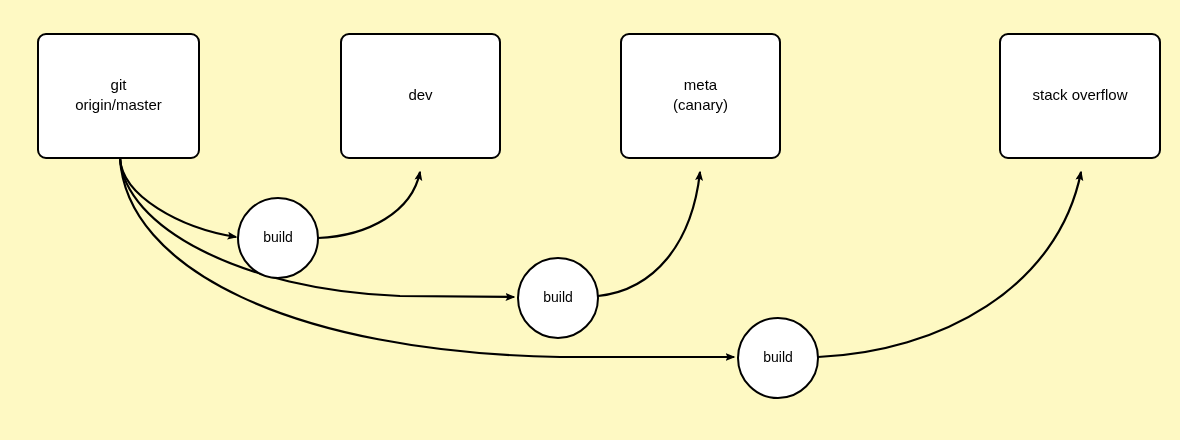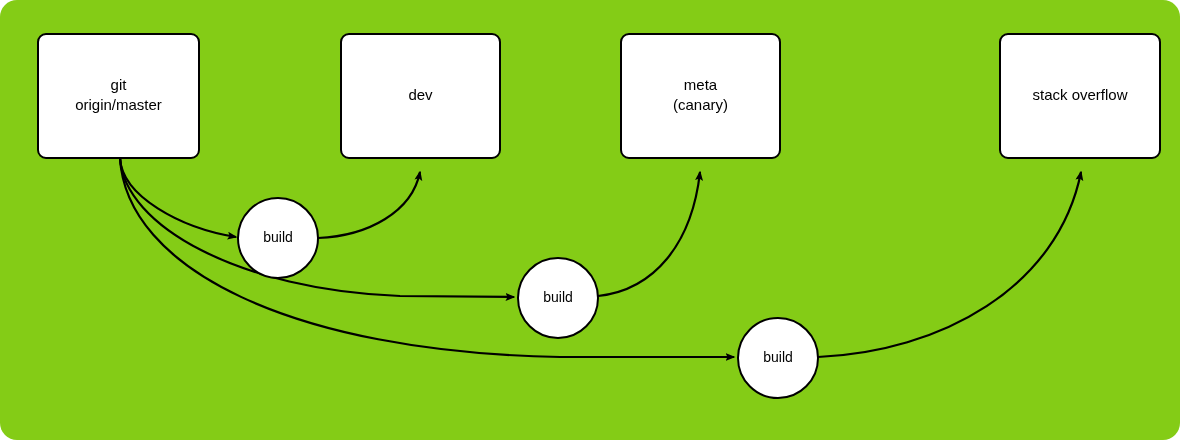--- a/index.html
+++ b/index.html
@@ -7,23 +7,22 @@
     padding: 0;
     background: #ffffff;
   }
   body {
     font-family: "Liberation Sans", sans-serif;
   }
   #diagram-root {
     position: relative;
     width: 1180px;
     height: 440px;
-    background: #84cc16;
+    background: #fef9c3;
     overflow: hidden;
-    border-radius: 17px;
   }
   svg#diagram-svg {
     position: absolute;
     left: 0;
     top: 0;
     width: 1180px;
     height: 440px;
     display: block;
   }
   .node-shape {

